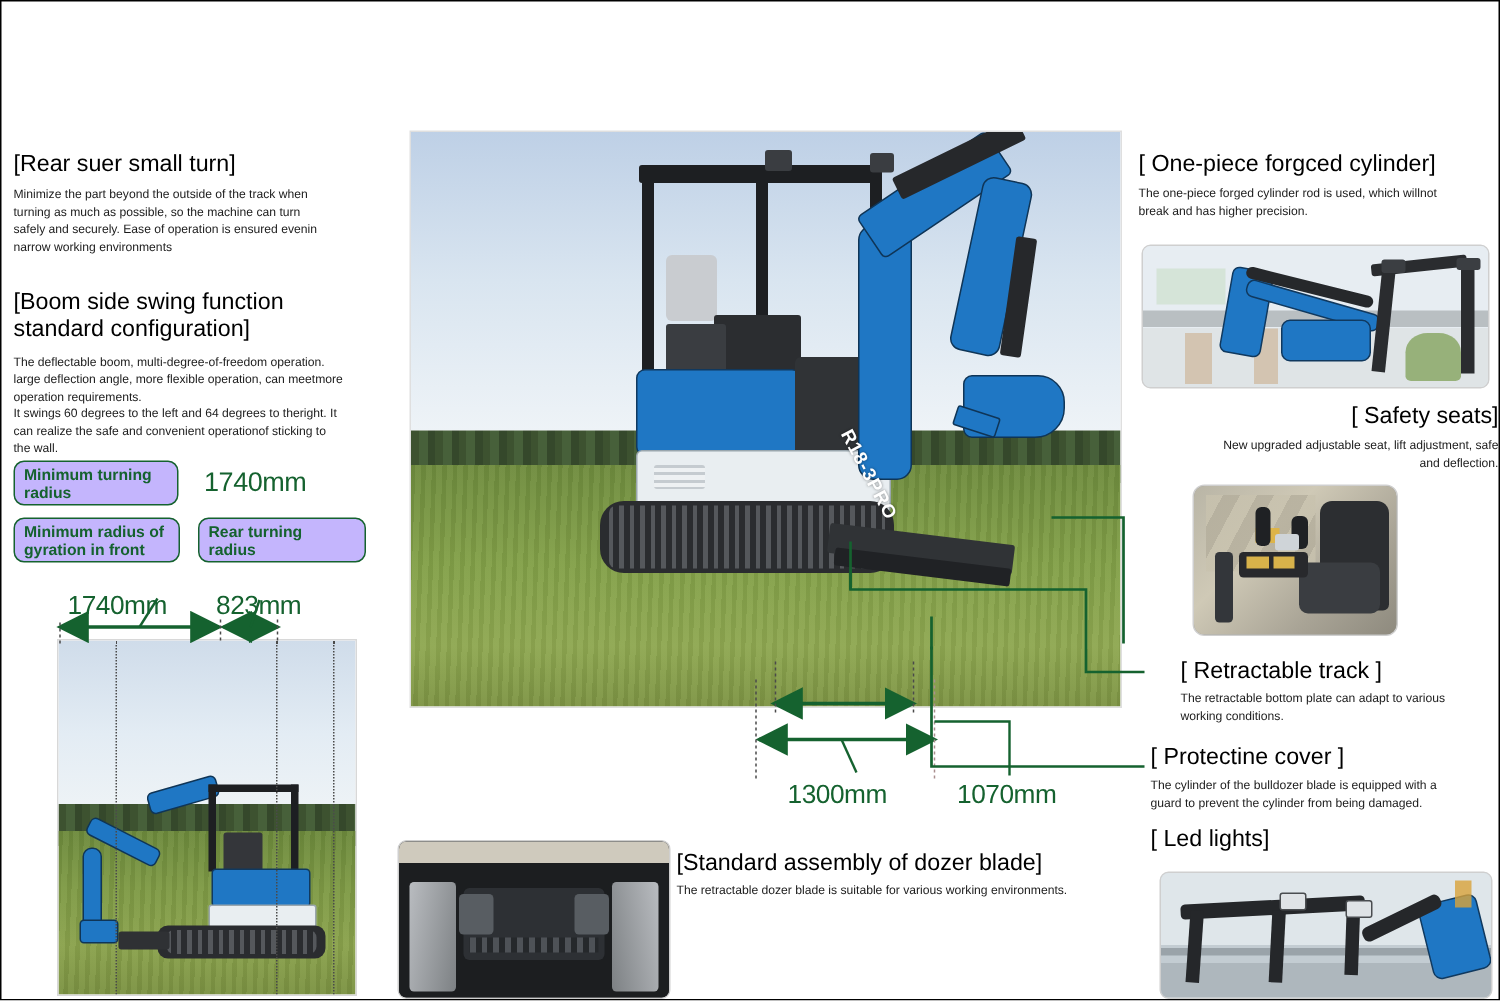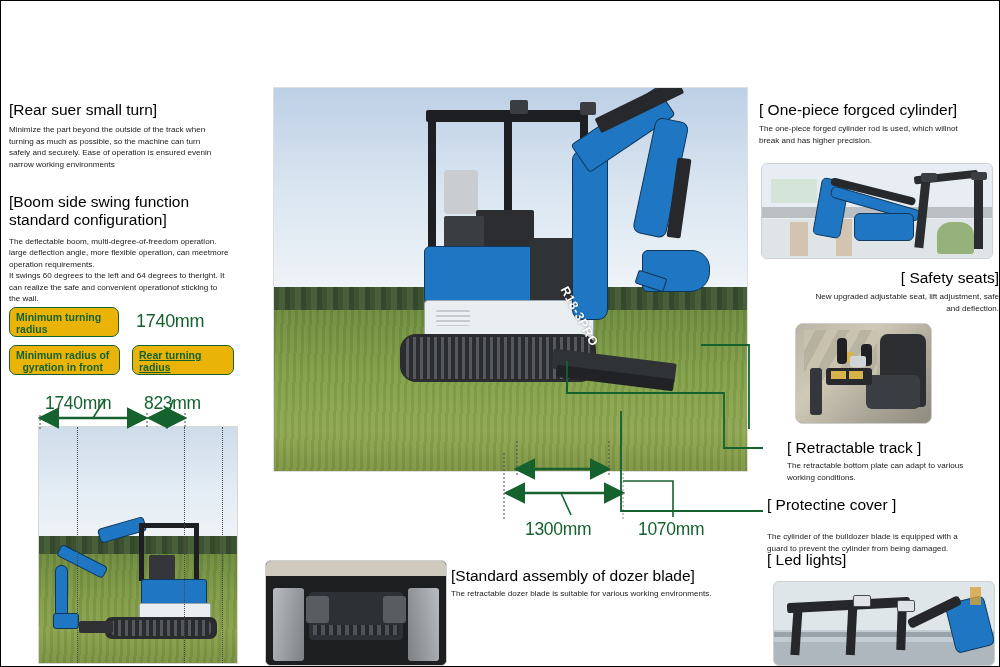--- a/index.html
+++ b/index.html
@@ -34,28 +34,28 @@
   .blk { position: absolute; }
   #blk-rear      { left: 8px;  top: 100px; width: 252px; }
   #blk-rear .sec-body { margin-top: 5px; }
   #blk-boom      { left: 8px;  top: 192px; width: 258px; }
   #blk-boom .sec-body { margin-top: 6px; }
 
   
   .chip {
     position: absolute;
     border: 1.6px solid #15622f; border-radius: 7px;
-    background: #eab308;
+    background: #c4b5fd;
     color: #15622f; font-size: 10.5px; font-weight: bold;
     line-height: 1.12; padding: 4px 5px 0 6px;
     white-space: pre-line; display: flex; align-items: center;
   }
   #chip-min-turn   { left: 8px;   top: 306px; width: 110px; height: 30px; }
-  #chip-min-gyr    { left: 8px;   top: 344px; width: 111px; height: 30px; text-align: center; }
-  #chip-rear-turn  { left: 131px; top: 344px; width: 102px;  height: 30px; text-decoration: underline; }
+  #chip-min-gyr    { left: 8px;   top: 344px; width: 111px; height: 30px; }
+  #chip-rear-turn  { left: 131px; top: 344px; width: 112px;  height: 30px; }
   .dimval {
     position: absolute; color: #15622f;
     font-size: 18px; font-weight: 400; letter-spacing: -0.3px;
   }
   #dim-1740-chip { left: 135px; top: 310px; }
   .dimtxt {
     position: absolute; color: #15622f;
     font-size: 17.5px; letter-spacing: -0.3px; font-weight: 400;
   }
   #dim-1740-L { left: 44px;  top: 392px; }
@@ -135,21 +135,21 @@
   }
   #blk-seat { left: 758px; top: 268px; width: 240px; text-align: right; }
   #blk-seat .sec-body { margin-top: 4px; }
   #photo-seat {
     position: absolute; left: 794px; top: 322px; width: 137px; height: 101px;
     border: 1px solid #cfcfcf; border-radius: 8px; overflow: hidden; background:#9a9a93;
   }
   #blk-track { left: 766px; top: 438px; width: 234px; margin-left: 20px; }
   #blk-track .sec-body { margin-top: 3px; }
   #blk-prot  { left: 766px; top: 495px; width: 234px; }
-  #blk-prot .sec-body { margin-top: 17px; }
+  #blk-prot .sec-body { margin-top: 4px; }
   #blk-led   { left: 766px; top: 550px; width: 234px; }
   #photo-led {
     position: absolute; left: 772px; top: 580px; width: 222px; height: 85px;
     border: 1px solid #cfcfcf; border-radius: 6px; overflow: hidden; background:#cfd8dd;
   }
 </style>
 </head>
 <body>
 
 <div id="page">

